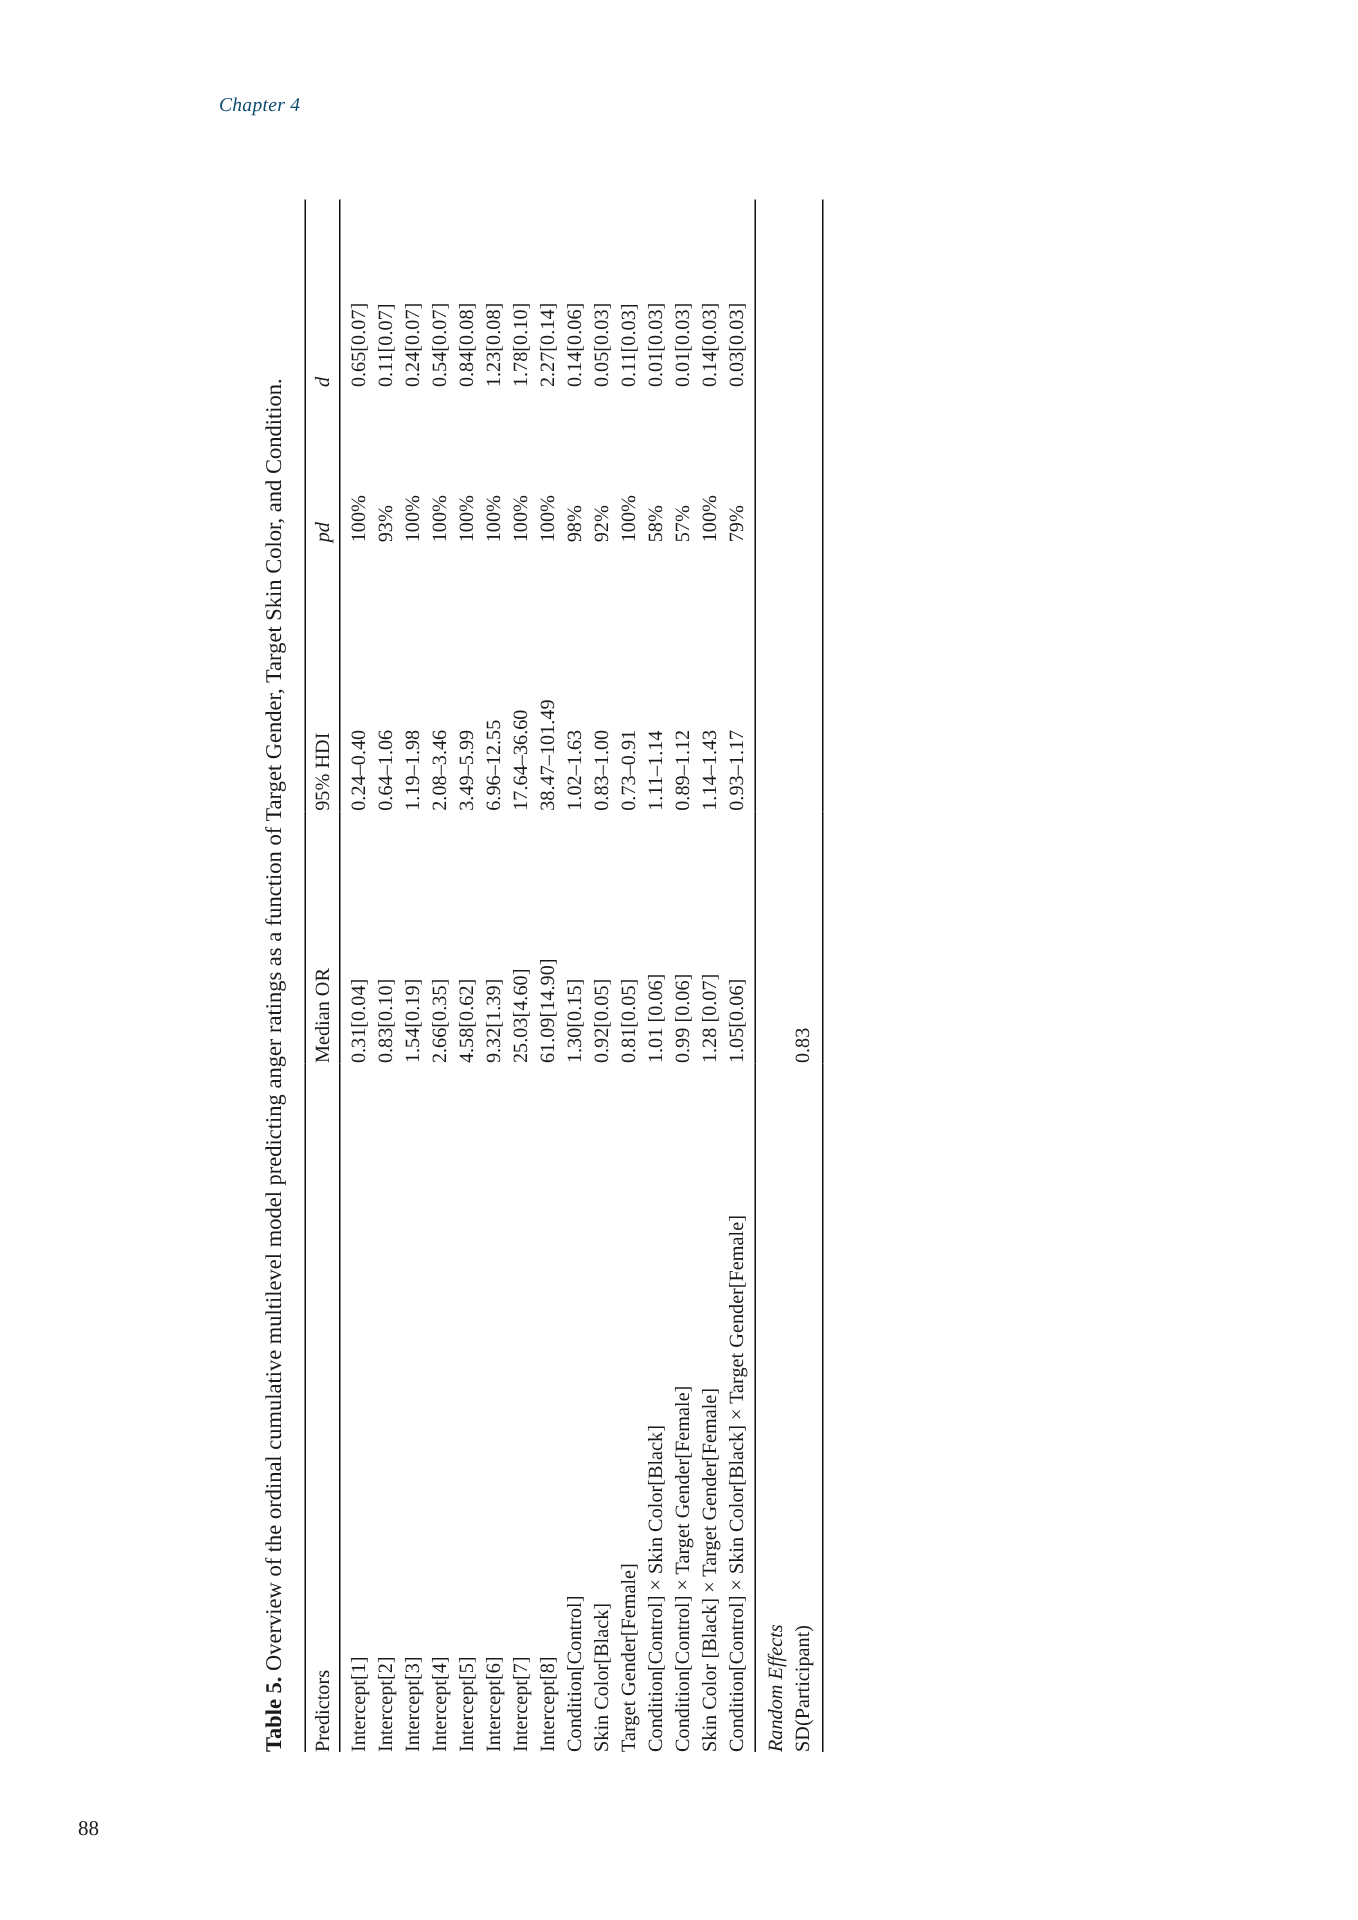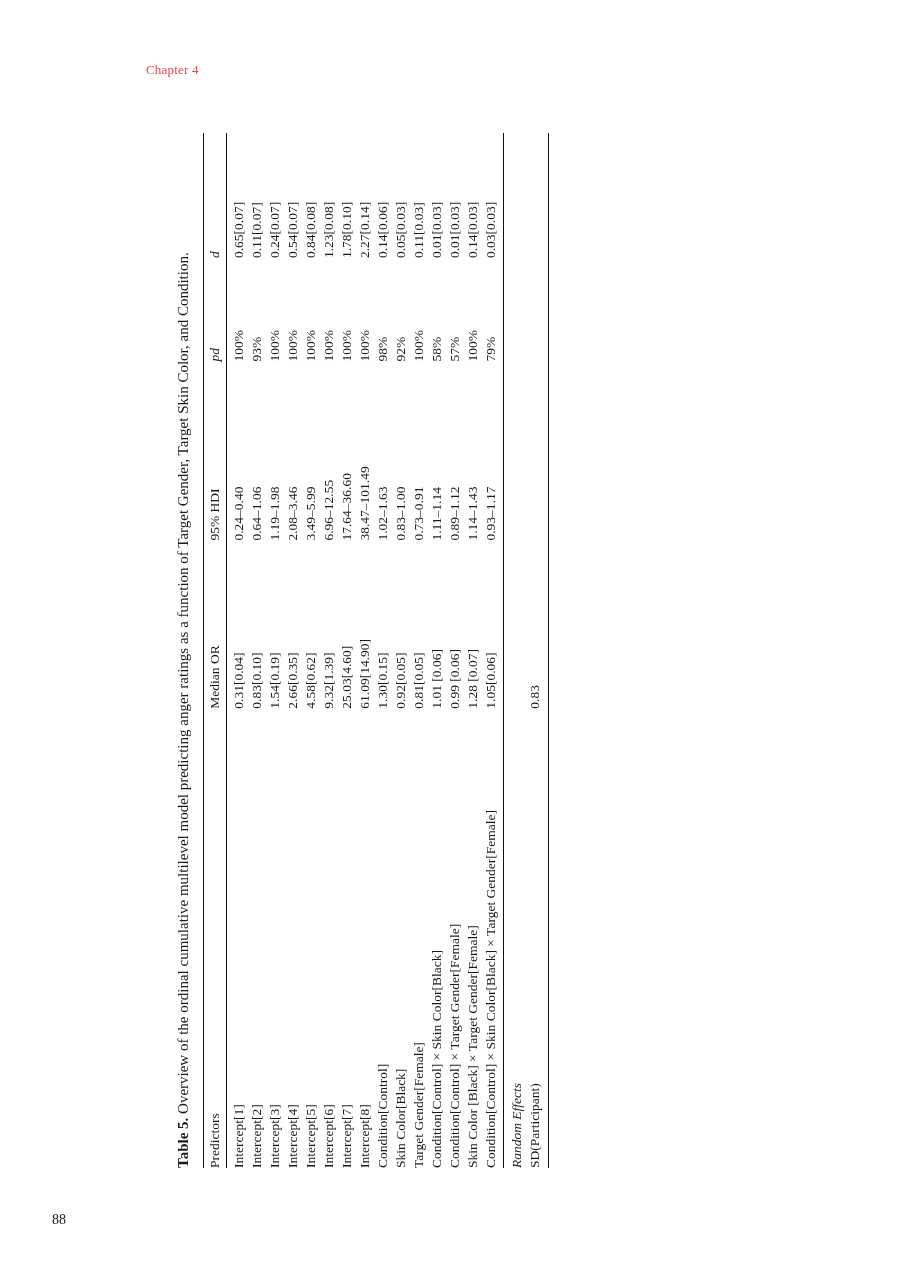--- a/index.html
+++ b/index.html
@@ -16,21 +16,22 @@
     overflow: hidden;
   }
 
   
   .running-head {
     position: absolute;
     top: 62px;
     left: 146px;
     font-size: 13px;
     letter-spacing: 0.2px;
-    color: #ef4444;
+    color: #0c4a6e;
+    font-style: italic;
   }
   .folio {
     position: absolute;
     left: 52px;
     bottom: 52px;
     font-size: 14px;
     color: #1a1a1a;
   }
 
   

